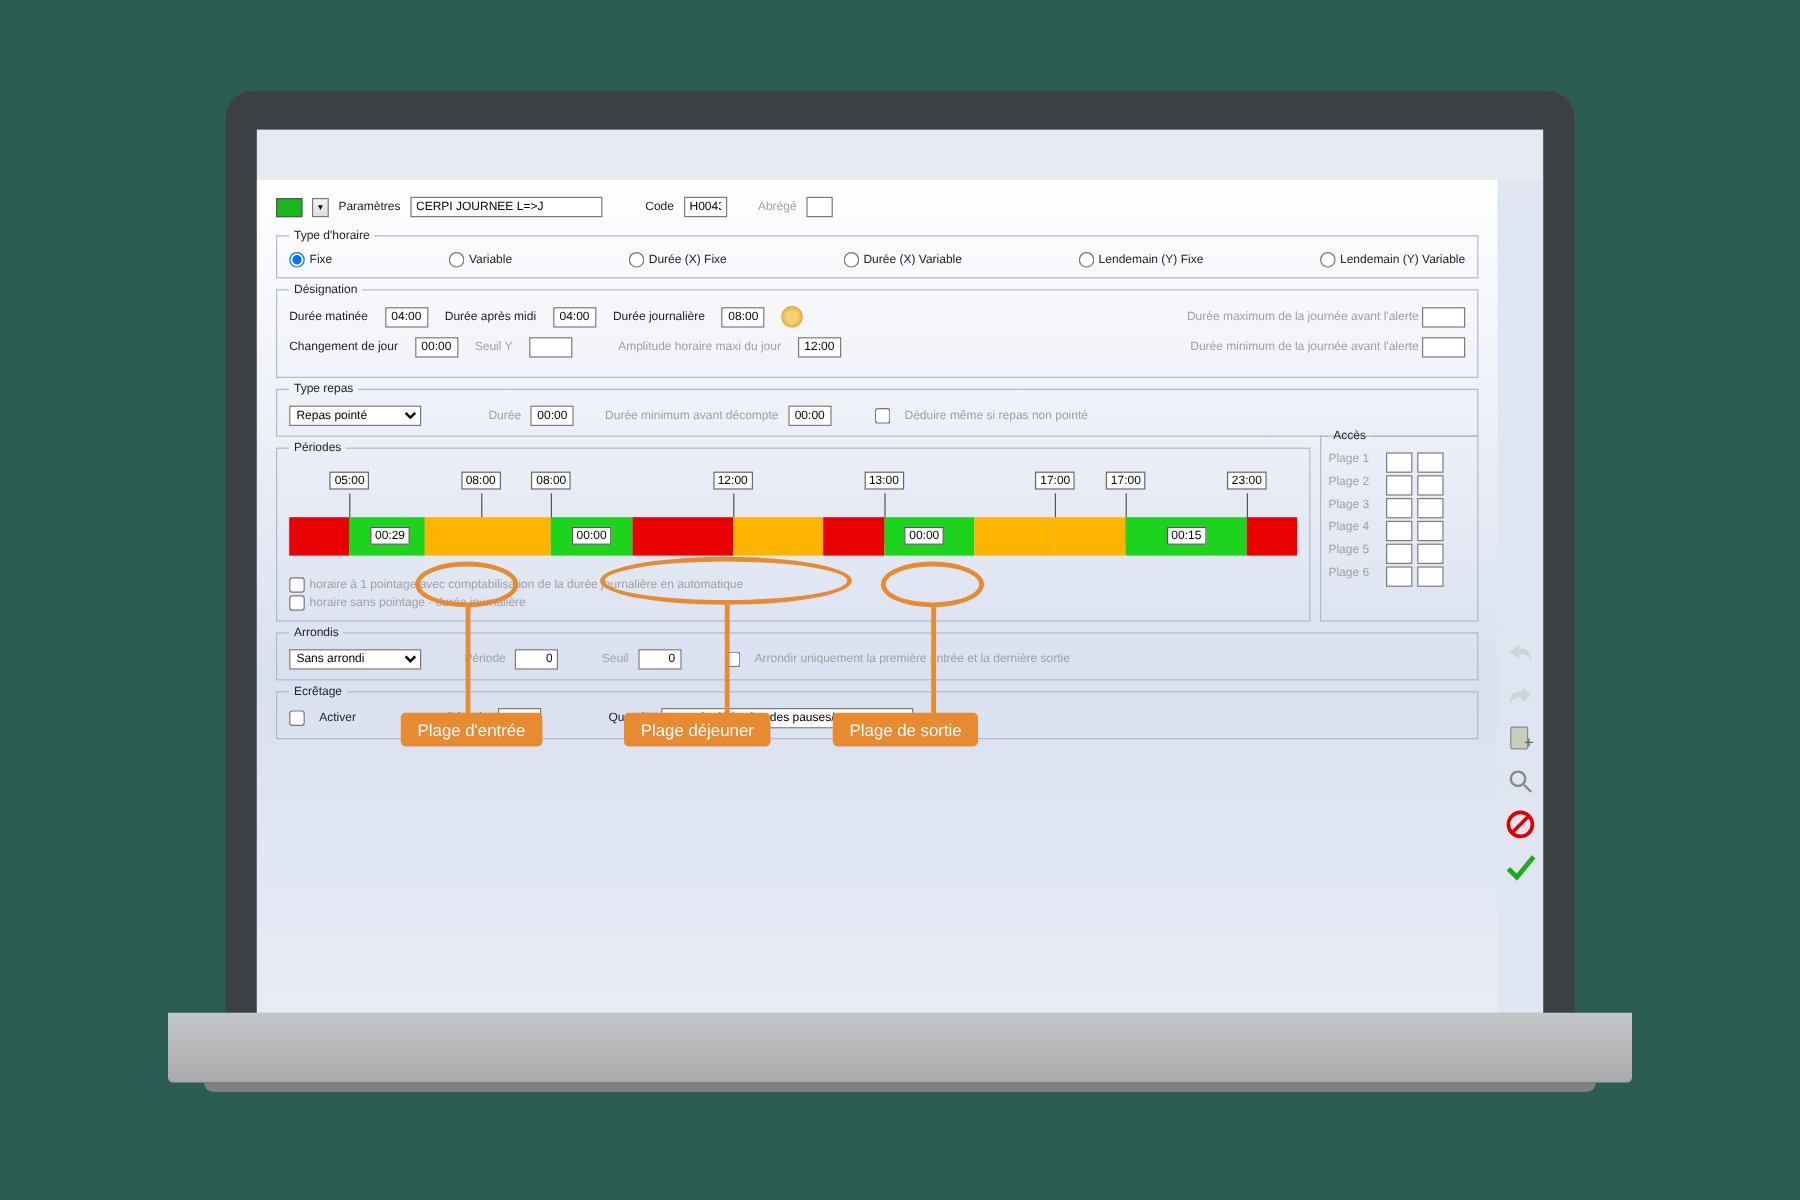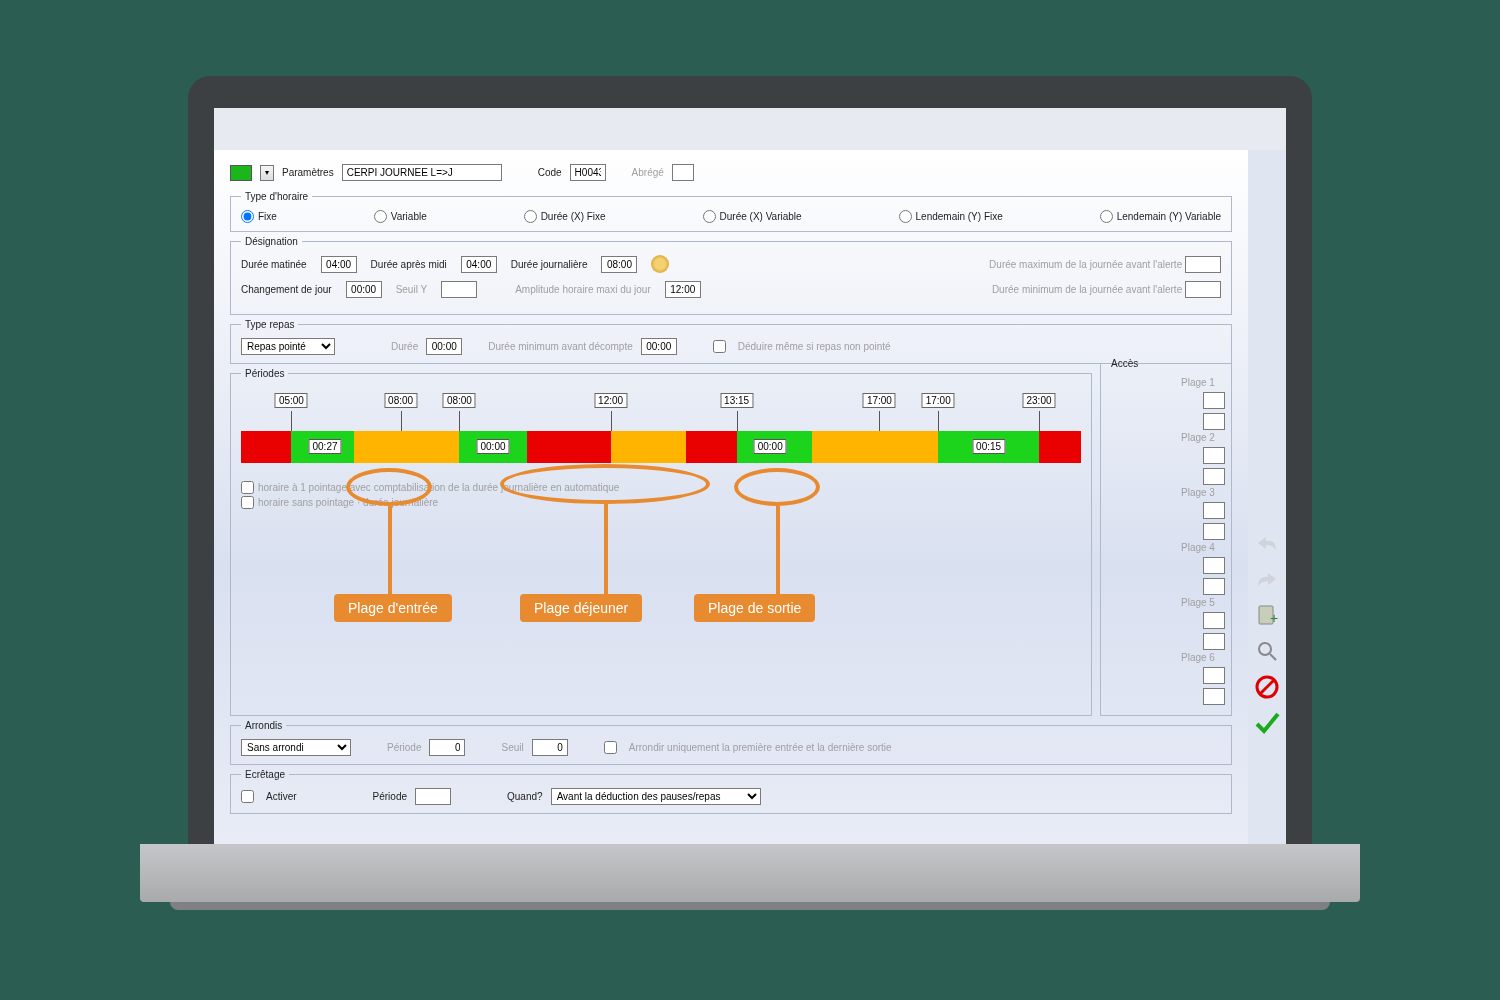--- a/index.html
+++ b/index.html
@@ -41,21 +41,21 @@
   .time-drop { position: absolute; top: 18px; width: 1px; height: 44px; background: #555; }
   .bar { position: absolute; top: 38px; left: 0; right: 0; height: 32px; display: flex; }
   .seg { height: 100%; }
   .red { background: #e90000; }
   .green { background: #1bd41b; }
   .orange { background: #ffb400; }
   .bar-label { position: absolute; top: 46px; border: 1px solid #555; background: #fff; padding: 1px 3px; font-size: 10px; transform: translateX(-50%); }
   .chk-row { display: flex; align-items: center; margin-top: 2px; }
   .chk-row label { color: #a0a0a0; font-size: 10px; }
   .acces-box { width: 132px; border: 1px solid #b0b8cc; padding: 8px 6px; font-size: 10px; margin-top: -10px; margin-bottom: 4px;}
-  .acces-row { display: flex; align-items: flex-end; gap: 4px; margin-bottom: 2px; flex-direction: column; }
+  .acces-row { display: flex; align-items: flex-start; gap: 4px; margin-bottom: 2px; }
   .acces-row label { color: #a0a0a0; width: 44px; }
   .annot { position: absolute; pointer-events: none; }
   .ellipse { border: 4px solid #e88a2f; border-radius: 50%; position: absolute; }
   .conn { position: absolute; width: 4px; background: #e88a2f; }
   .tag { background: #e88a2f; color: #fff; font-size: 14px; padding: 6px 14px; border-radius: 4px; position: absolute; white-space: nowrap; }
   .laptop-base { background: linear-gradient(#c4c6c9, #a8aaac); height: 58px; width: 1220px; margin-left: -48px; border-radius: 0 0 4px 4px; position: relative; }
   .laptop-base::after { content:""; position:absolute; bottom:-8px; left:30px; right:30px; height:8px; background:#7e8082; border-radius:0 0 10px 10px; }
   .clock-ico { width:18px; height:18px; background: radial-gradient(circle,#f5d070 40%,#d4a030 80%); border-radius:50%; display:inline-block; }
 </style>
 </head>
@@ -136,42 +136,42 @@
             <div class="params-right">
               <label class="dis">Durée minimum de la journée avant l'alerte</label>
               <input type="text" class="w30" value="" style="">
             </div>
           </div>
         </fieldset>
 
         <fieldset>
           <legend>Type repas</legend>
           <div class="row">
-            <select style="width:94px"><option>Repas pointé</option></select>
+            <select style="width:110px"><option>Repas pointé</option></select>
             <span style="width:40px"></span>
             <label class="dis">Durée</label>
             <input type="text" class="w30" value="00:00" style="">
             <span style="width:10px"></span>
             <label class="dis">Durée minimum avant décompte</label>
             <input type="text" class="w30" value="00:00" style="">
             <span style="width:20px"></span>
             <input type="checkbox" style="">
             <label class="dis">Déduire même si repas non pointé</label>
           </div>
         </fieldset>
 
         <div class="periods-wrap">
           <fieldset class="periods">
             <legend>Périodes</legend>
             <div class="timeline-box">
               <div class="time-label" style="left:6%">05:00</div>
               <div class="time-label" style="left:19%">08:00</div>
               <div class="time-label" style="left:26%">08:00</div>
               <div class="time-label" style="left:44%">12:00</div>
-              <div class="time-label" style="left:59%">13:15</div>
+              <div class="time-label" style="left:59%">13:00</div>
               <div class="time-label" style="left:76%">17:00</div>
               <div class="time-label" style="left:83%">17:00</div>
               <div class="time-label" style="left:95%">23:00</div>
               <div class="time-drop" style="left:6%"></div>
                 <div class="time-drop" style="left:19%"></div>
                 <div class="time-drop" style="left:26%"></div>
                 <div class="time-drop" style="left:44%"></div>
                 <div class="time-drop" style="left:59%"></div>
                 <div class="time-drop" style="left:76%"></div>
                 <div class="time-drop" style="left:83%"></div>
@@ -183,21 +183,21 @@
                 <div class="seg green" style="width:8%"></div>
                 <div class="seg red" style="width:10%"></div>
                 <div class="seg orange" style="width:9%"></div>
                 <div class="seg red" style="width:6%"></div>
                 <div class="seg green" style="width:9%"></div>
                 <div class="seg orange" style="width:8%"></div>
                 <div class="seg orange" style="width:7%"></div>
                 <div class="seg green" style="width:12%"></div>
                 <div class="seg red" style="width:5%"></div>
               </div>
-              <div class="bar-label" style="left:10%">00:27</div>
+              <div class="bar-label" style="left:10%">00:29</div>
               <div class="bar-label" style="left:30%">00:00</div>
               <div class="bar-label" style="left:63%">00:00</div>
               <div class="bar-label" style="left:89%">00:15</div>
             </div>
             <div class="chk-row">
                 <input type="checkbox" style="">
                 <label>horaire à 1 pointage avec comptabilisation de la durée journalière en automatique</label>
               </div>
             <div class="chk-row">
                 <input type="checkbox" style="">

